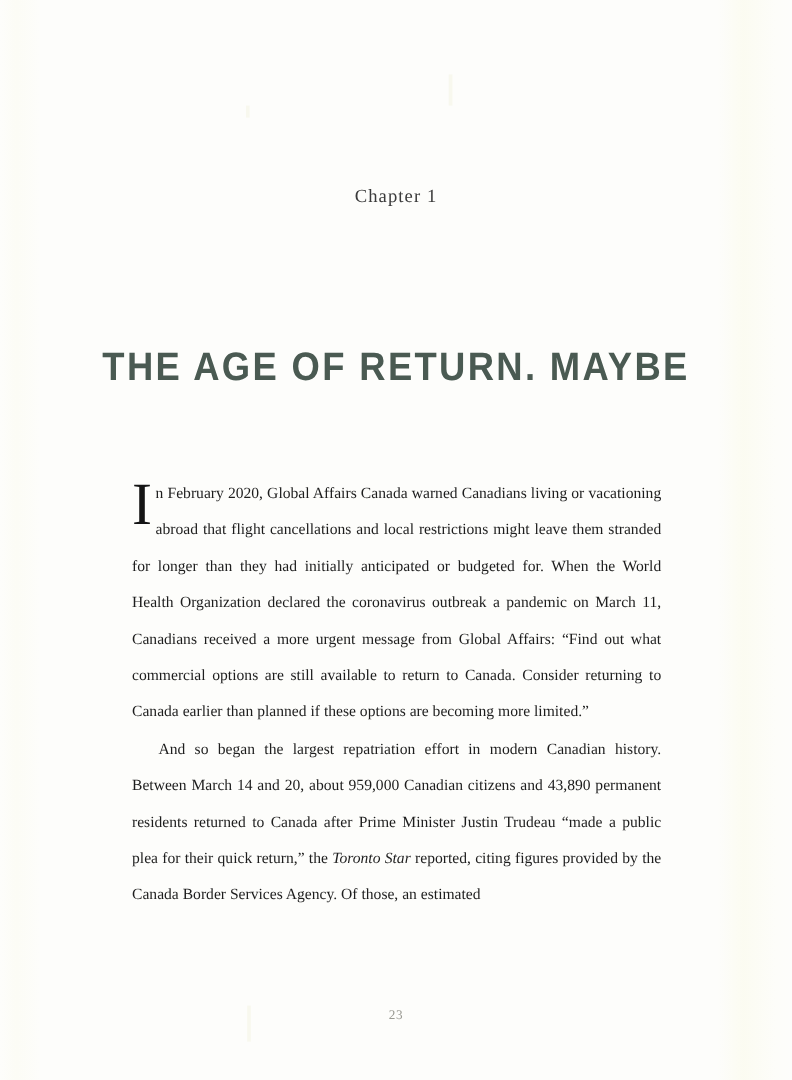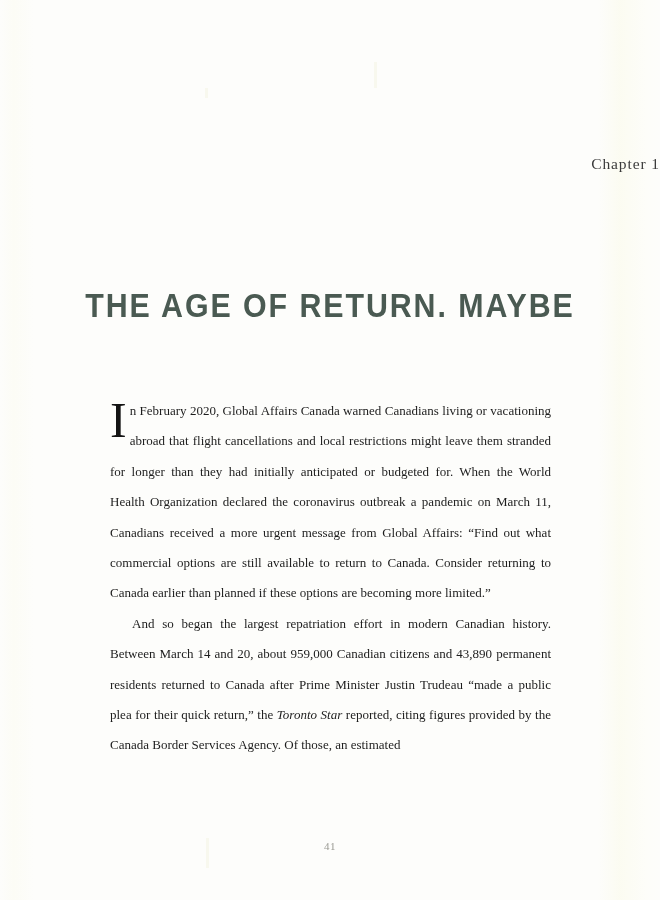--- a/index.html
+++ b/index.html
@@ -50,21 +50,21 @@
     width: 660px;
     height: 900px;
     box-sizing: border-box;
   }
 
   .chapter-label {
     position: absolute;
     top: 155px;
     left: 0;
     width: 660px;
-    text-align: right;
+    text-align: center;
     font-size: 15.5px;
     letter-spacing: 0.9px;
     color: #3b3b3b;
     font-family: "Liberation Serif", serif;
   }
 
   .chapter-title {
     position: absolute;
     top: 265px;
     left: 0;
@@ -142,15 +142,15 @@
   <h1 class="chapter-title">THE AGE OF RETURN. MAYBE</h1>
 
   <div class="body-col">
 
     <p class="para dropcap-para">In February 2020, Global Affairs Canada warned Canadians living or vacationing abroad that flight cancellations and local restrictions might leave them stranded for longer than they had initially anticipated or budgeted for. When the World Health Organization declared the coronavirus outbreak a pandemic on March 11, Canadians received a more urgent message from Global Affairs: “Find out what commercial options are still available to return to Canada. Consider returning to Canada earlier than planned if these options are becoming more limited.”</p>
 
     <p class="para"><span>And so began the largest repatriation effort in modern Canadian history. Between March 14 and 20, about 959,000 Canadian citizens and 43,890 permanent residents returned to Canada after Prime Minister Justin Trudeau “made a public plea for their quick return,” the </span><i>Toronto Star</i><span> reported, citing figures provided by the Canada Border Services Agency. Of those, an estimated</span></p>
 
   </div>
 
-  <div class="folio">41</div>
+  <div class="folio">23</div>
 
 </div>
 
 </body></html>

